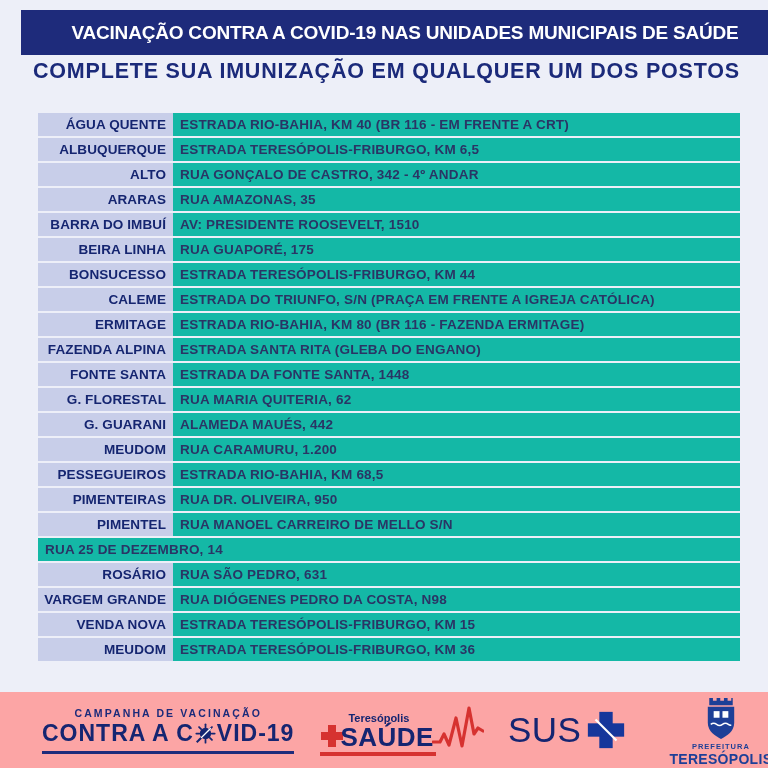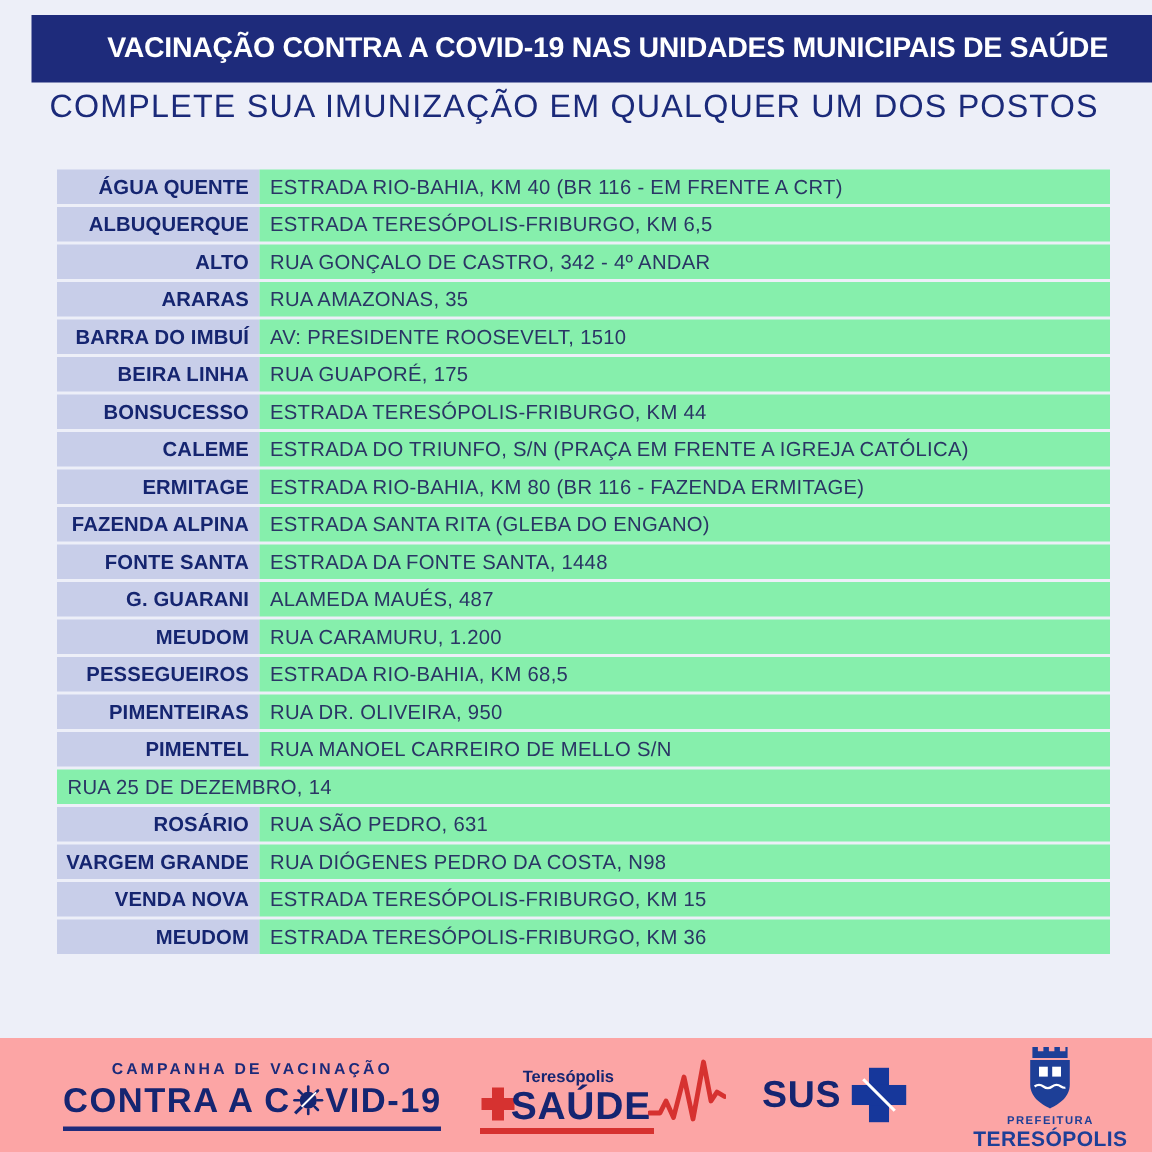--- a/index.html
+++ b/index.html
@@ -13,36 +13,36 @@
 
   
   .header-bar {
     position:absolute; left:21px; top:10px; width:768px; height:45px;
     background:#1e2b7b; color:#ffffff;
     font-weight:700; font-size:19px; letter-spacing:-0.2px;
     text-align:center; line-height:45px; white-space:nowrap;
   }
   .subtitle {
     position:absolute; left:33px; top:59px; width:712px;
-    color:#1b2a7a; font-weight:400; font-size:21.5px; letter-spacing:0.8px;
+    color:#1b2a7a; font-weight:700; font-size:21.5px; letter-spacing:0.8px;
     white-space:nowrap;
   }
 
   
   .table { position:absolute; left:38px; top:113px; width:702px; }
   .row { display:flex; height:23px; margin-bottom:2px; }
   .cell-name {
     width:135px; background:#c8cee9; color:#152570;
     font-weight:700; font-size:13.5px; letter-spacing:0.1px;
     text-align:right; line-height:23px; padding-right:7px;
     white-space:nowrap;
   }
   .cell-addr {
-    flex:1; background:#86efac; color:#2a3565;
-    font-weight:400; font-size:13.5px; letter-spacing:0.2px;
+    flex:1; background:#14b8a6; color:#2a3565;
+    font-weight:700; font-size:13.5px; letter-spacing:0.2px;
     line-height:23px; padding-left:7px; white-space:nowrap;
   }
 
   
   .footer {
     position:absolute; left:0; top:692px; width:768px; height:76px;
     background:#fca5a5; display:flex; align-items:center;
     padding-left:42px;
   }
 
@@ -64,21 +64,21 @@
   .saude-main { display:flex; align-items:flex-end; }
   .saude-cross { width:24px; height:24px; margin-right:-4px; margin-bottom:2px; }
   .saude-textcol { display:flex; flex-direction:column; line-height:1; }
   .saude-city { font-size:11px; font-weight:800; color:#152571; margin-left:8px; }
   .saude-word { font-size:26px; font-weight:800; color:#152571; letter-spacing:0.5px; }
   .saude-ecg { width:52px; height:46px; margin-left:-2px; }
   .saude-underline { width:116px; height:3.5px; background:#d63230; margin-top:2px; }
 
   
   .sus { display:flex; align-items:center; margin-right:42px; }
-  .sus-word { font-size:25px; font-weight:700; color:#152571; letter-spacing:0.5px; margin-right:4px; }
+  .sus-word { font-size:35px; font-weight:400; color:#152571; letter-spacing:0.5px; margin-right:4px; }
   .sus-cross { width:42px; height:42px; }
 
   
   .prefeitura { display:flex; flex-direction:column; align-items:center; margin-right:16px; }
   .shield-icon { width:44px; height:48px; }
   .pref-line1 { font-size:7.5px; font-weight:700; letter-spacing:1px; color:#1d3f97; margin-top:1px; }
   .pref-line2 { font-size:14px; font-weight:800; color:#1d3f97; letter-spacing:0.3px; }
 
   .footer-divider { width:2px; height:58px; background:#1b2a6b; margin-right:16px; }
 </style>
@@ -137,24 +137,28 @@
   <div class="row">
     <div class="cell-name">FAZENDA ALPINA</div>
     <div class="cell-addr">ESTRADA SANTA RITA (GLEBA DO ENGANO)</div>
   </div>
 
   <div class="row">
     <div class="cell-name">FONTE SANTA</div>
     <div class="cell-addr">ESTRADA DA FONTE SANTA, 1448</div>
   </div>
 
+  <div class="row">
+    <div class="cell-name">G. FLORESTAL</div>
+    <div class="cell-addr">RUA MARIA QUITERIA, 62</div>
+  </div>
 
   <div class="row">
     <div class="cell-name">G. GUARANI</div>
-    <div class="cell-addr">ALAMEDA MAUÉS, 487</div>
+    <div class="cell-addr">ALAMEDA MAUÉS, 442</div>
   </div>
 
   <div class="row">
     <div class="cell-name">MEUDOM</div>
     <div class="cell-addr">RUA CARAMURU, 1.200</div>
   </div>
 
   <div class="row">
     <div class="cell-name">PESSEGUEIROS</div>
     <div class="cell-addr">ESTRADA RIO-BAHIA, KM 68,5</div>

